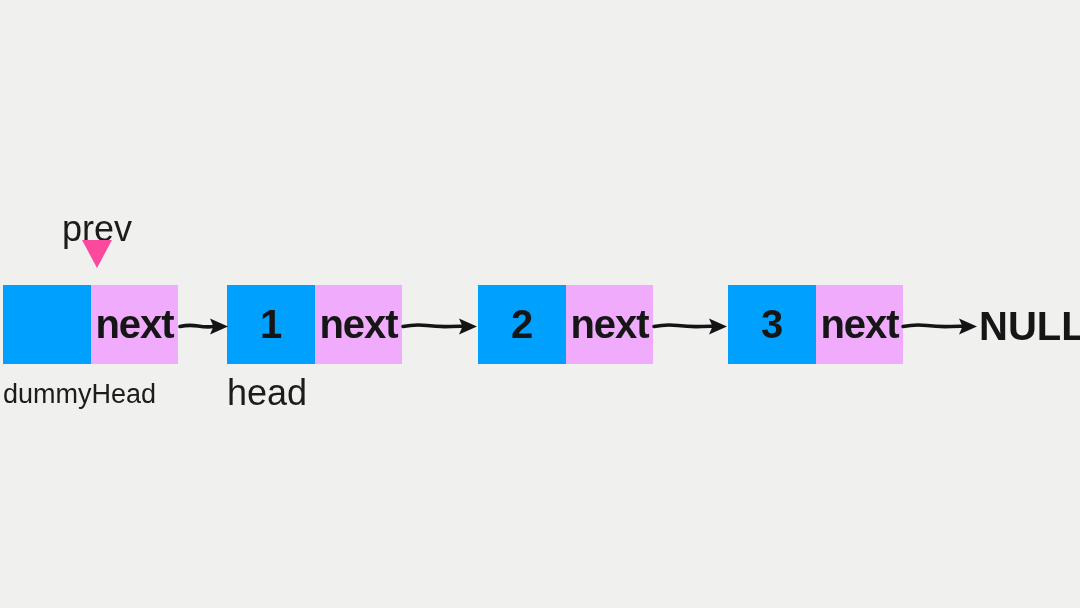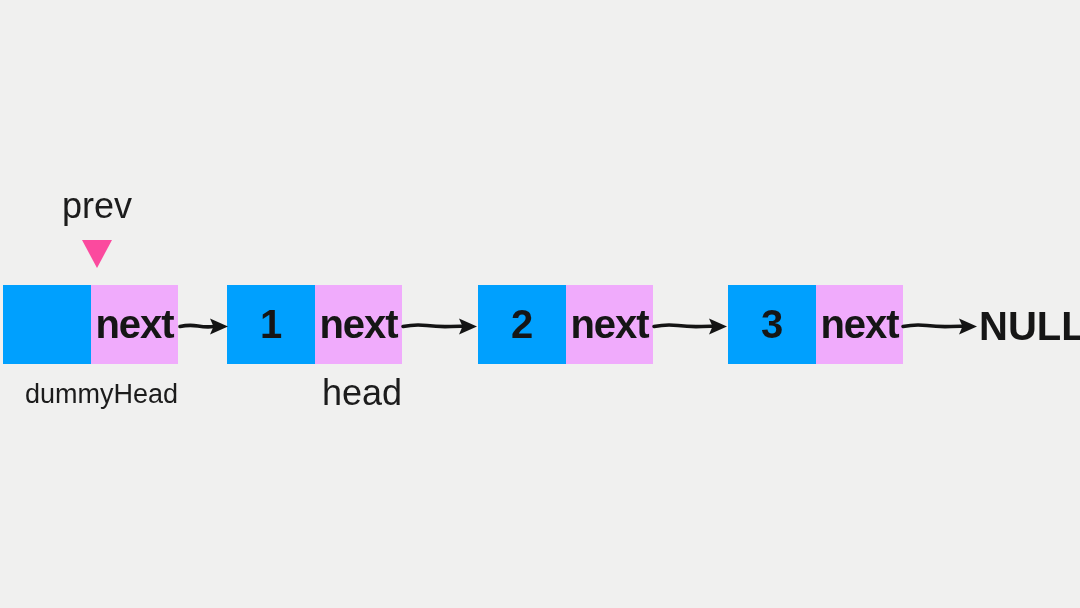--- a/index.html
+++ b/index.html
@@ -33,30 +33,30 @@
   .cell.value { width: 88px; background: #00a0fe; }
   .cell.next  { width: 87px; background: #f0abfc; letter-spacing: -1px; }
 
   #node-dummy { left: 3px; }
   #node-1 { left: 227px; }
   #node-2 { left: 478px; }
   #node-3 { left: 728px; }
 
   .node-label {
     position: absolute;
-    text-align: right;
+    text-align: left;
     color: #1c1c1c;
   }
   #label-dummyhead { left: 3px;   top: 379px; width: 175px; font-size: 27px; }
   #label-head      { left: 227px; top: 372px; width: 175px; font-size: 36px; }
 
   .prev-label {
     position: absolute;
     left: 3px;
-    top: 185px;
+    top: 208px;
     width: 188px;
     text-align: center;
     font-size: 36px;
     color: #1c1c1c;
   }
   .prev-triangle {
     position: absolute;
     left: 82px;
     top: 240px;
     width: 0;

